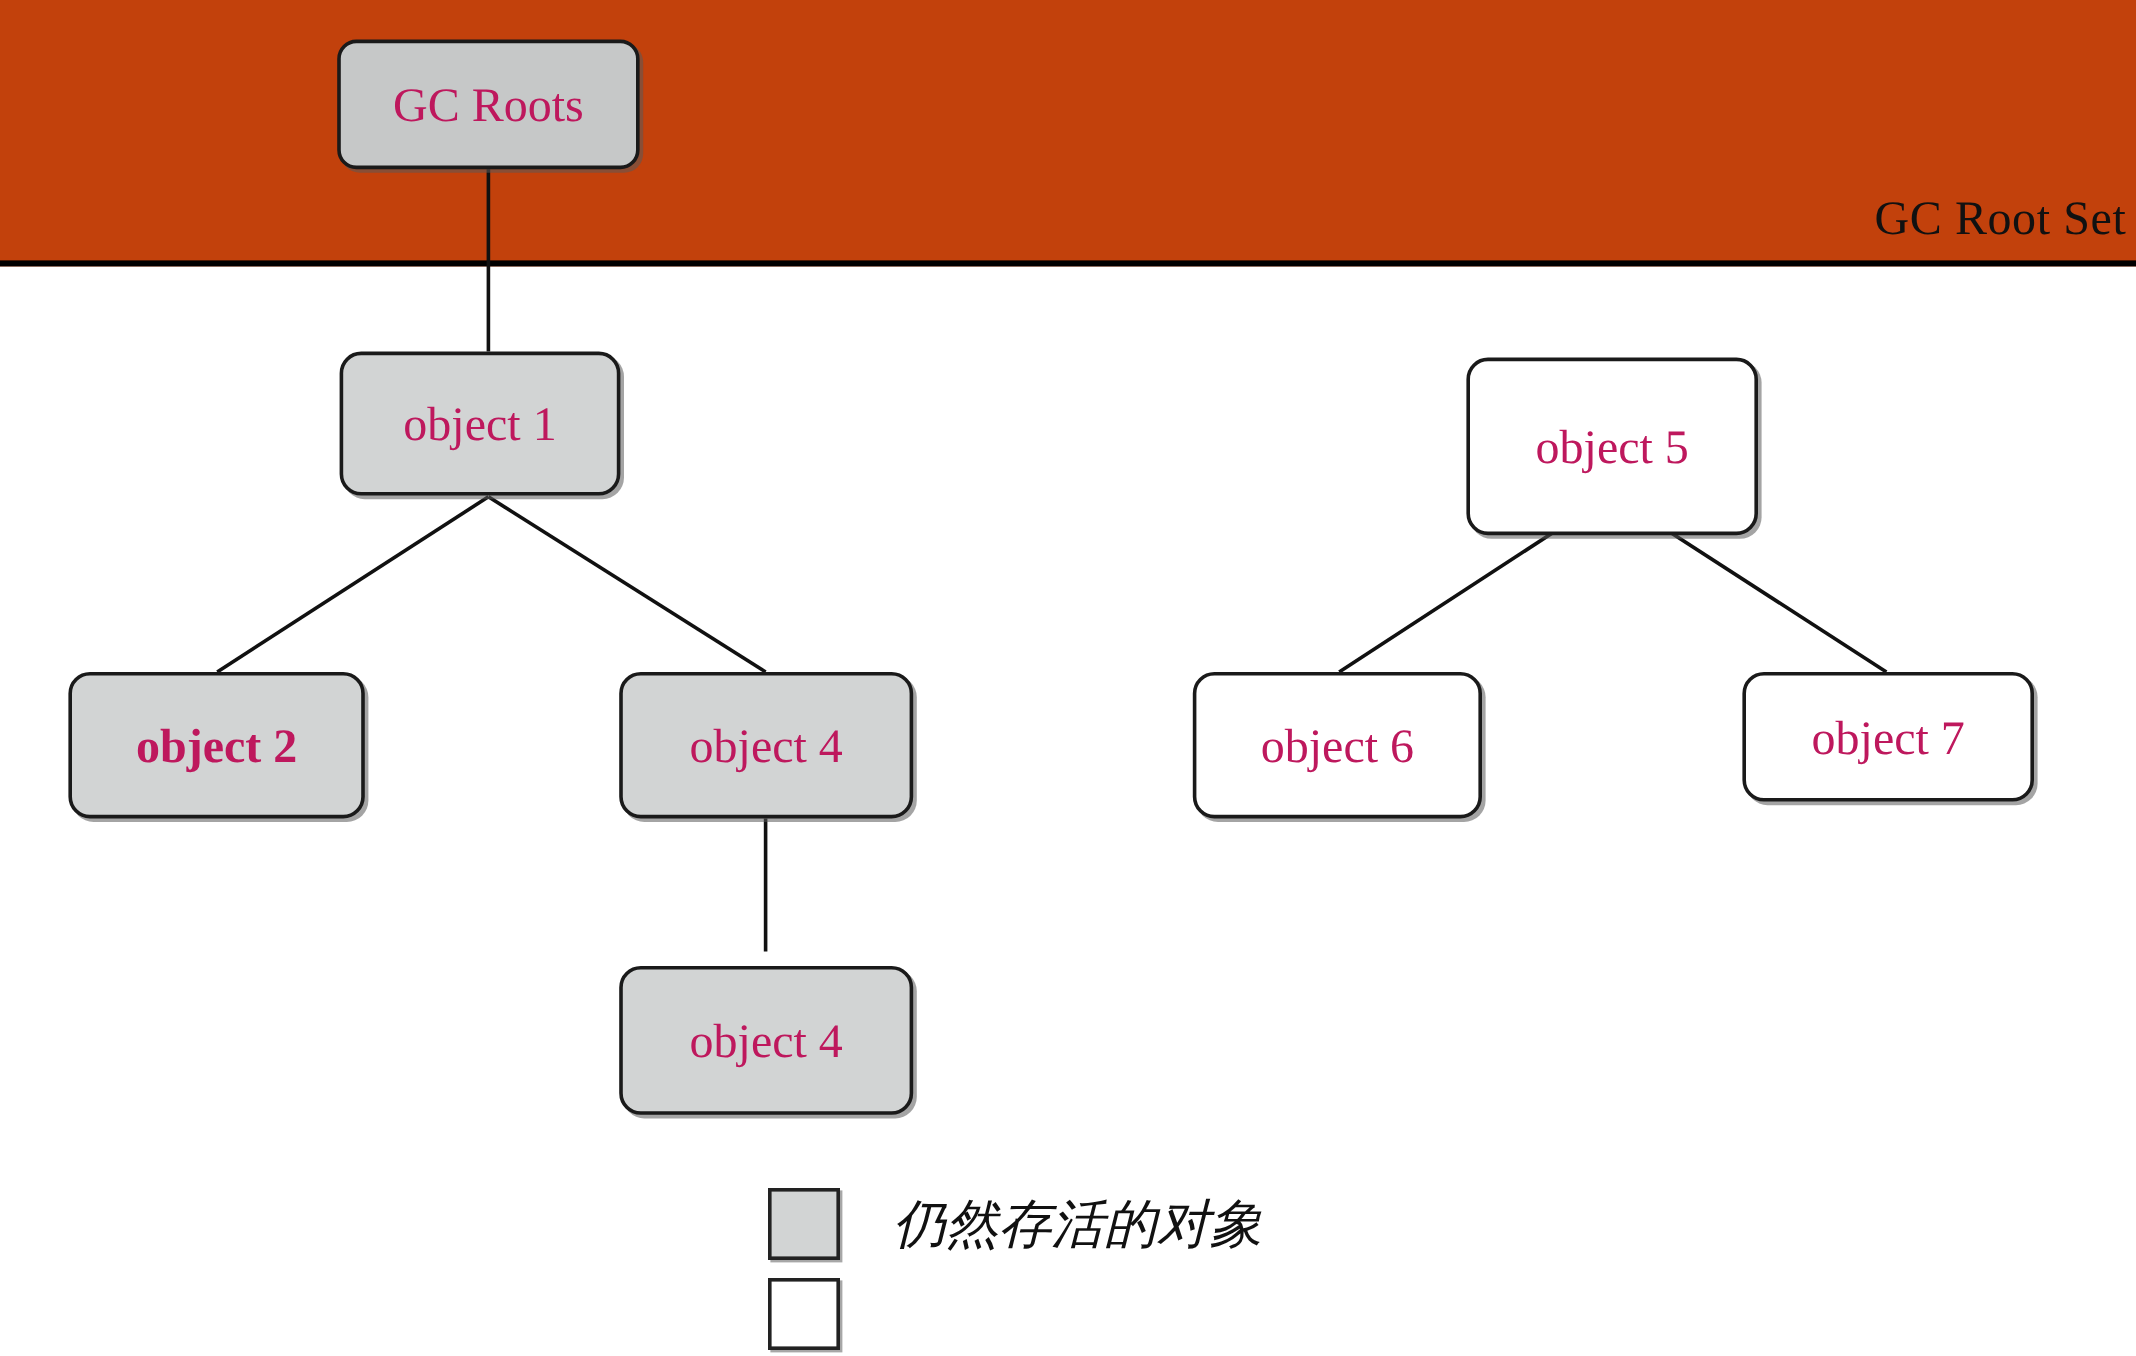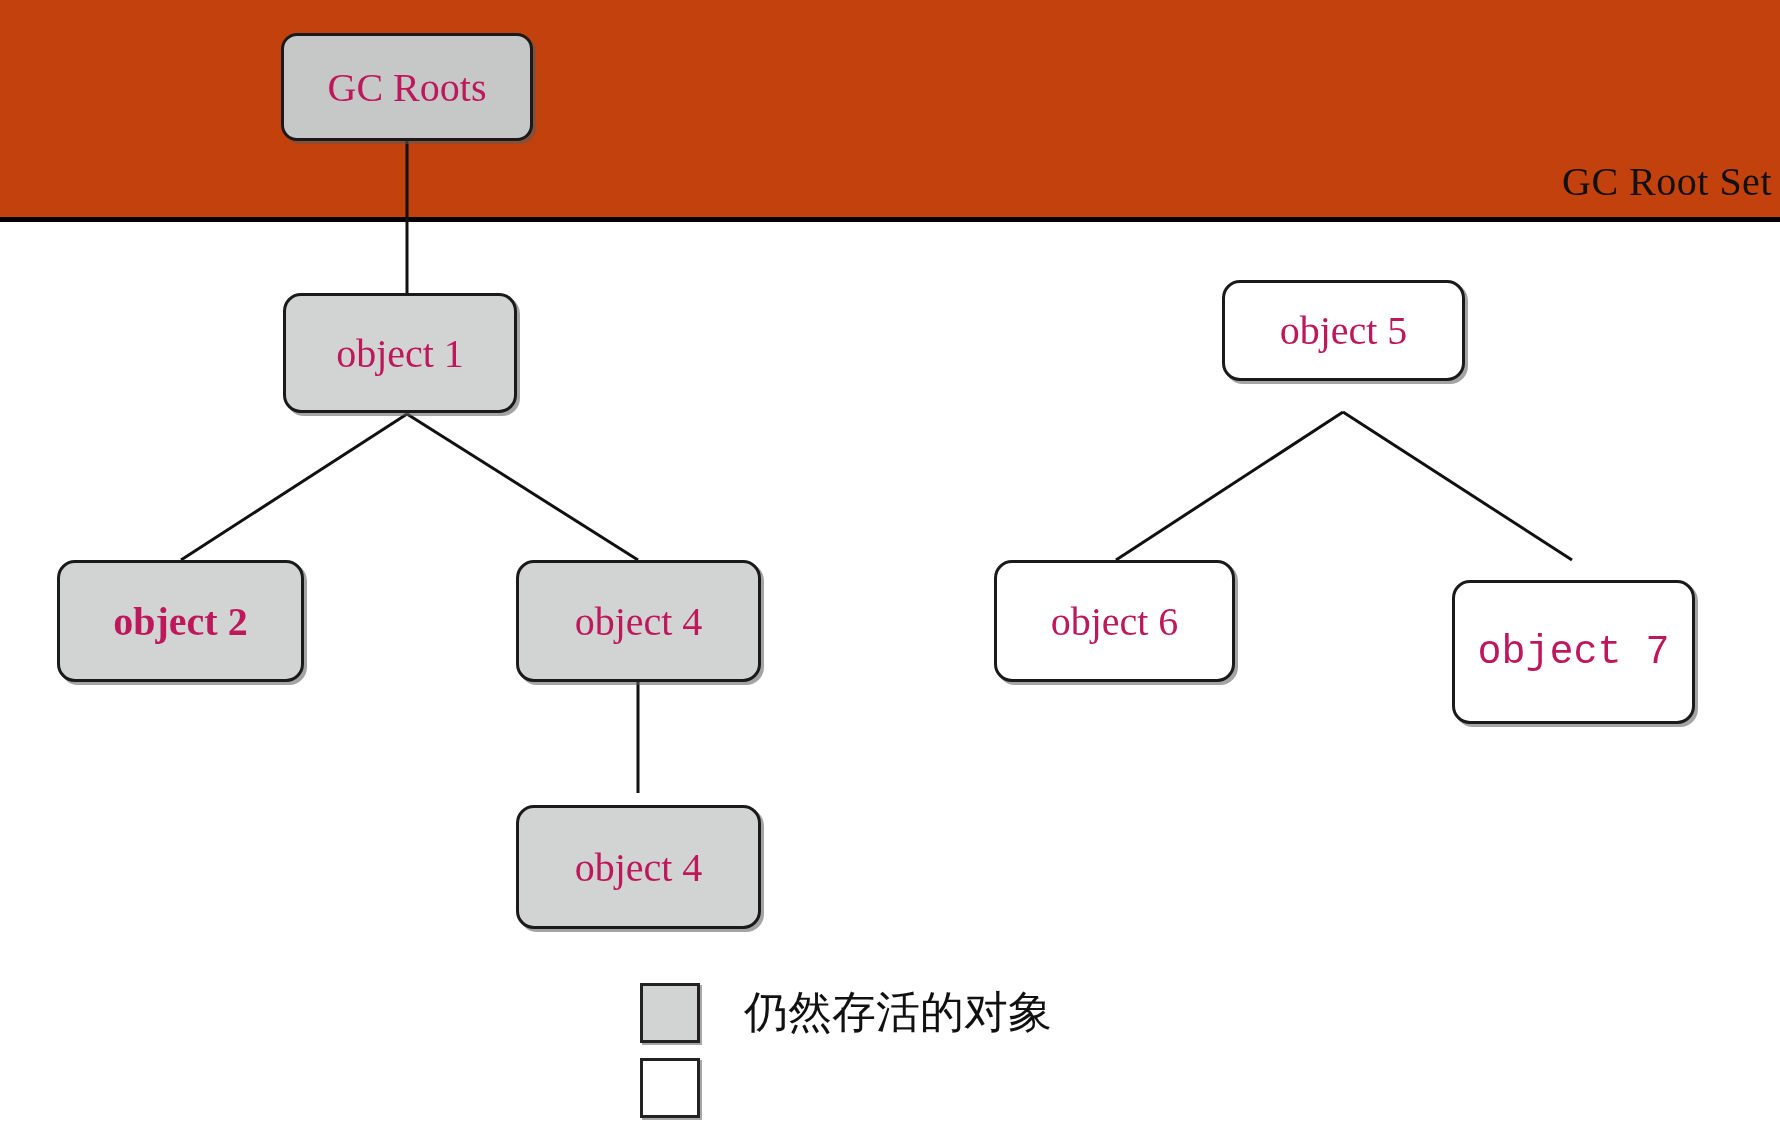--- a/index.html
+++ b/index.html
@@ -68,22 +68,23 @@
   .node.roots   { background: #c6c8c8; border-radius: 16px; }
 
   
   .legend {
     position: absolute;
     left: 640px;
     top: 975px;
   }
   .legend-row {
     display: flex;
-    align-items: center;
+    align-items: flex-end;
     height: 75px;
+    font-style: italic;
   }
   .legend-swatch {
     width: 60px;
     height: 60px;
     border: 3px solid #222222;
     box-sizing: border-box;
     box-shadow: 2px 2px 0 rgba(80,80,80,0.5);
     flex: 0 0 auto;
   }
   .legend-swatch.alive   { background: #d2d4d4; }
@@ -123,27 +124,27 @@
       </div>
       <div class="node alive" style="left: 57px; top: 560px; width: 247px; height: 122px; font-weight: bold;">
         <span>object 2</span>
       </div>
       <div class="node alive" style="left: 516px; top: 560px; width: 245px; height: 122px;">
         <span>object 4</span>
       </div>
       <div class="node alive" style="left: 516px; top: 805px; width: 245px; height: 124px;">
         <span>object 4</span>
       </div>
-      <div class="node garbage" style="left: 1222px; top: 280px; width: 243px; height: 101px;">
+      <div class="node garbage" style="left: 1222px; top: 298px; width: 243px; height: 148px;">
         <span>object 5</span>
       </div>
       <div class="node garbage" style="left: 994px; top: 560px; width: 241px; height: 122px;">
         <span>object 6</span>
       </div>
-      <div class="node garbage" style="left: 1452px; top: 580px; width: 243px; height: 144px; font-family: Liberation Mono, monospace;">
+      <div class="node garbage" style="left: 1452px; top: 560px; width: 243px; height: 108px;">
         <span>object 7</span>
       </div>
     </div>
 
   <div class="legend">
       <div class="legend-row">
         <div class="legend-swatch alive"></div>
         <div class="legend-label">仍然存活的对象</div>
       </div>
       <div class="legend-row">

